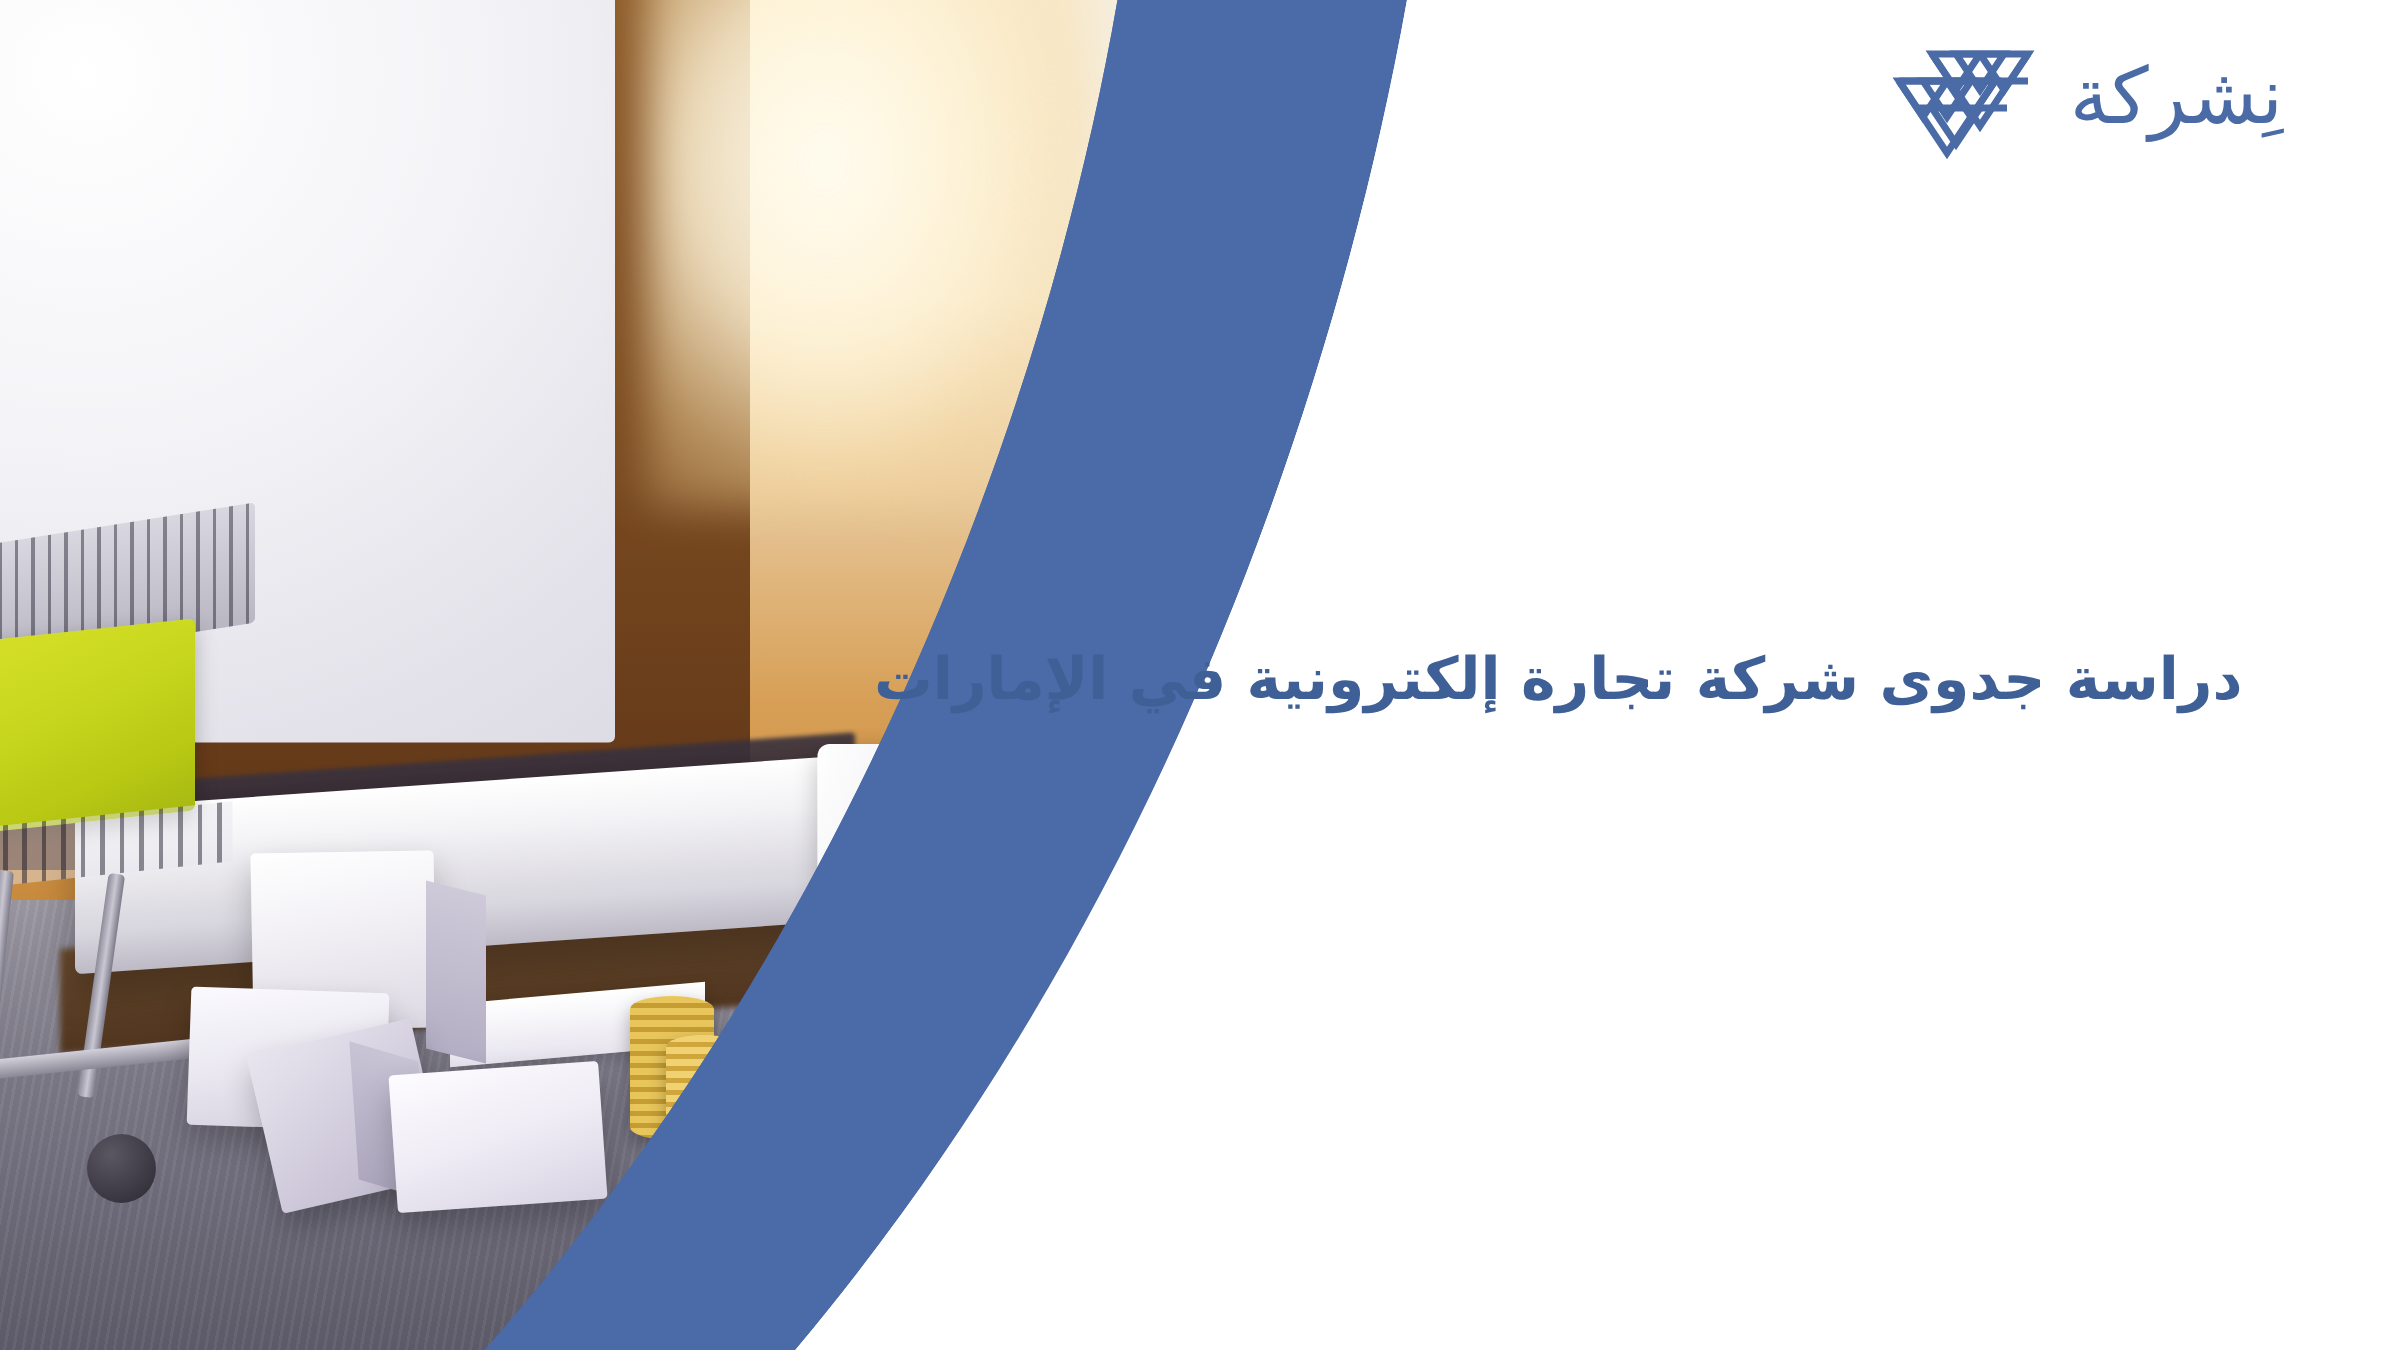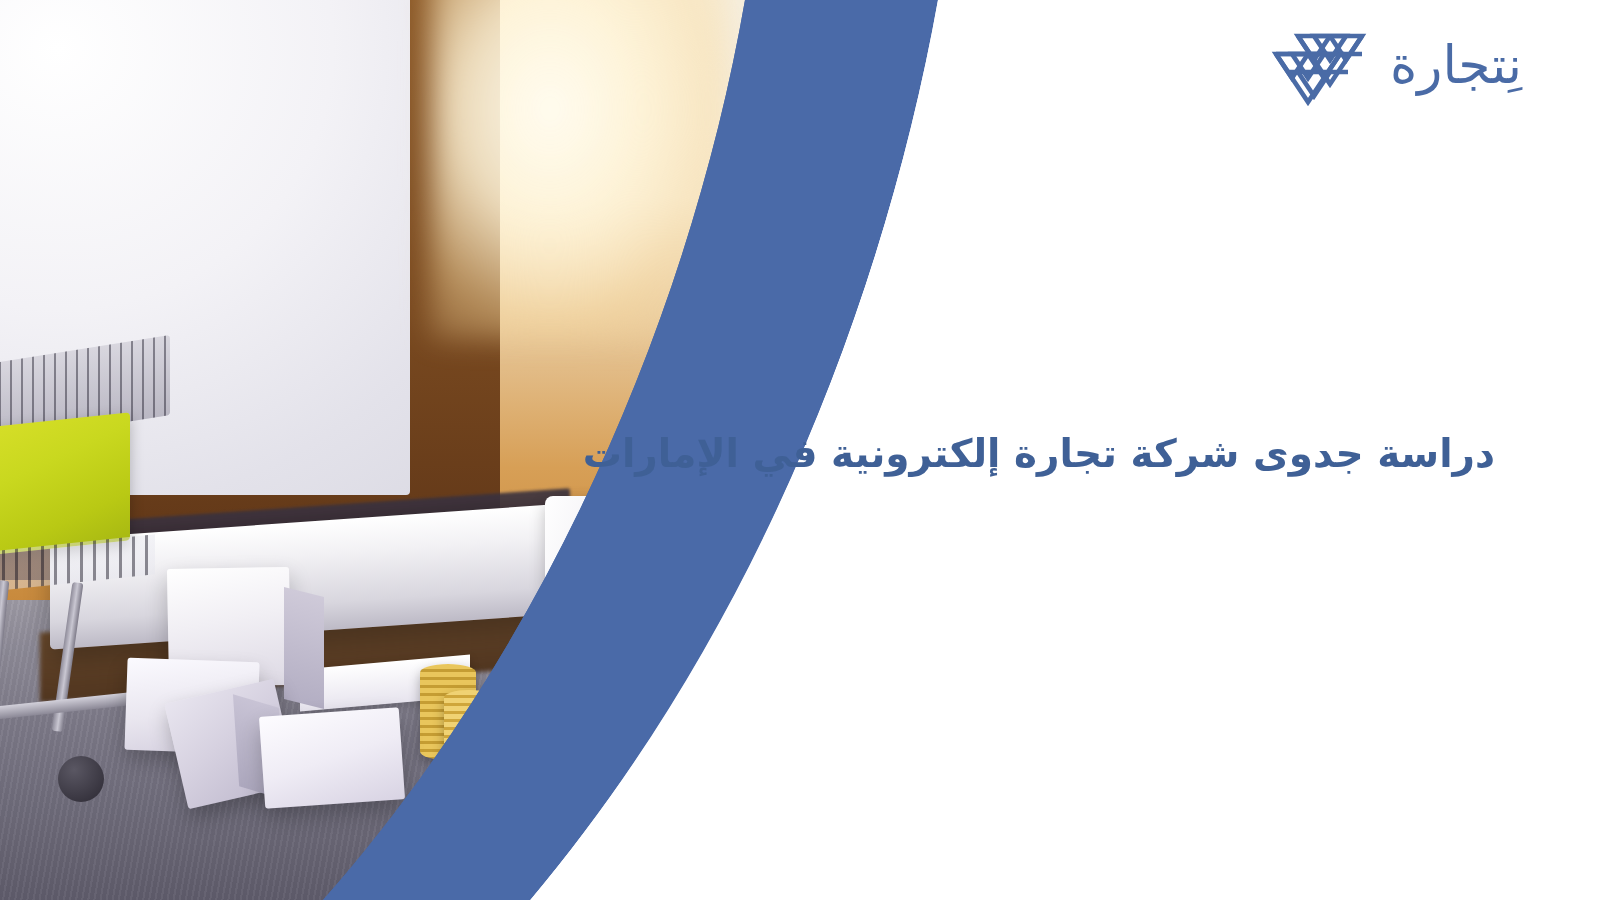--- a/index.html
+++ b/index.html
@@ -352,21 +352,21 @@
     <path d="M755,0 C700,300 560,640 330,900 L430,900 C650,645 790,305 845,0 Z" fill="#5c6f93" opacity="0.72"></path>
 
     <path d="M745,0 C693,300 553,640 323,900 L530,900 C755,632 885,296 938,0 Z" fill="#4a6aa8"></path>
 
     <path d="M938,0 L1600,0 L1600,900 L530,900 C755,632 885,296 938,0 Z" fill="#ffffff"></path>
 
     <path d="M745,0 C693,300 553,640 323,900 L530,900 C757,630 884,297 937,0 Z" fill="#4a6aa8"></path>
   </svg>
 
   <div class="logo">
-    <span class="logo-word">نِتجارة</span>
+    <span class="logo-word">نِشركة</span>
     <svg class="logo-mark" viewBox="0 0 120 86">
       <g fill="none" stroke="#4a6ba6" stroke-width="4.6" stroke-linejoin="miter">
 
         <path d="M40,14 L104,14 L72,62 Z"></path>
         <path d="M18,32 L82,32 L50,80 Z"></path>
 
         <path d="M56,14 L88,14 L72,38 Z"></path>
         <path d="M34,32 L66,32 L50,56 Z"></path>
 
         <line x1="18" y1="32" x2="104" y2="32"></line>

